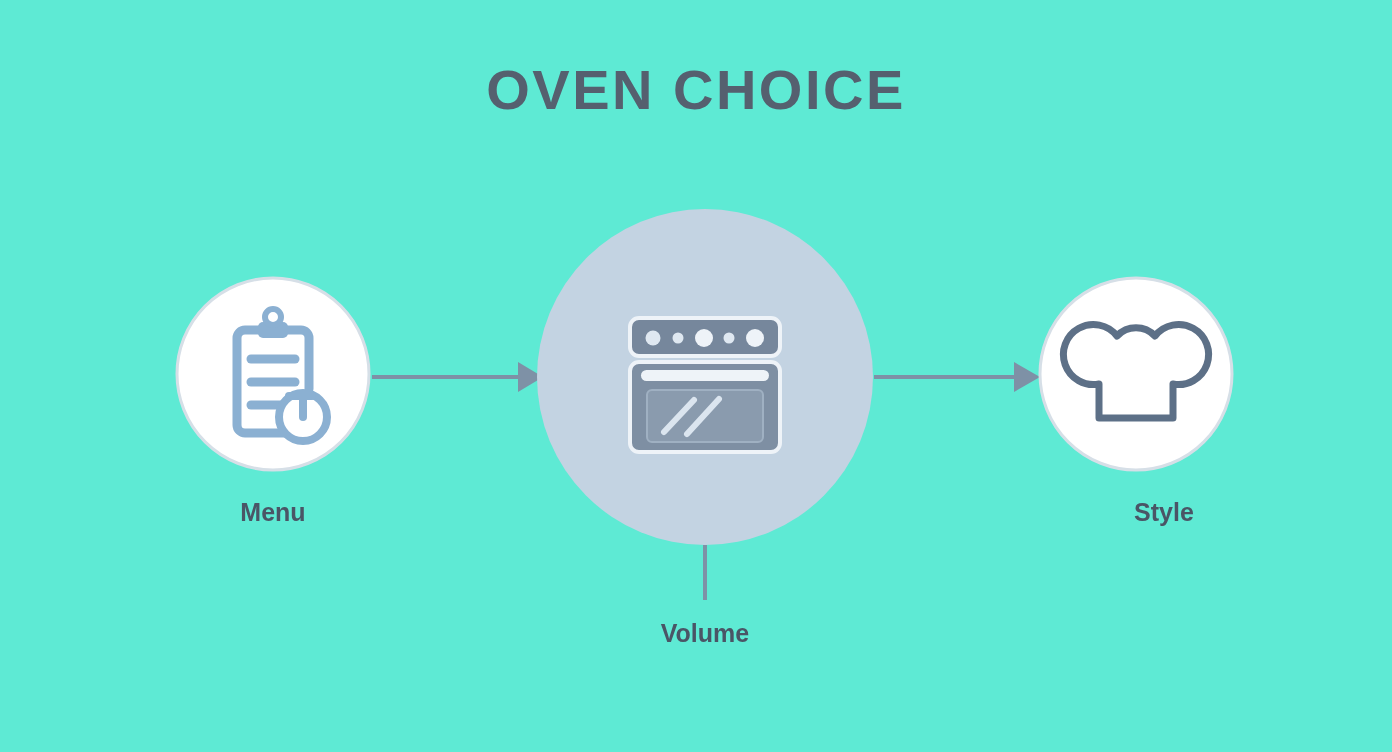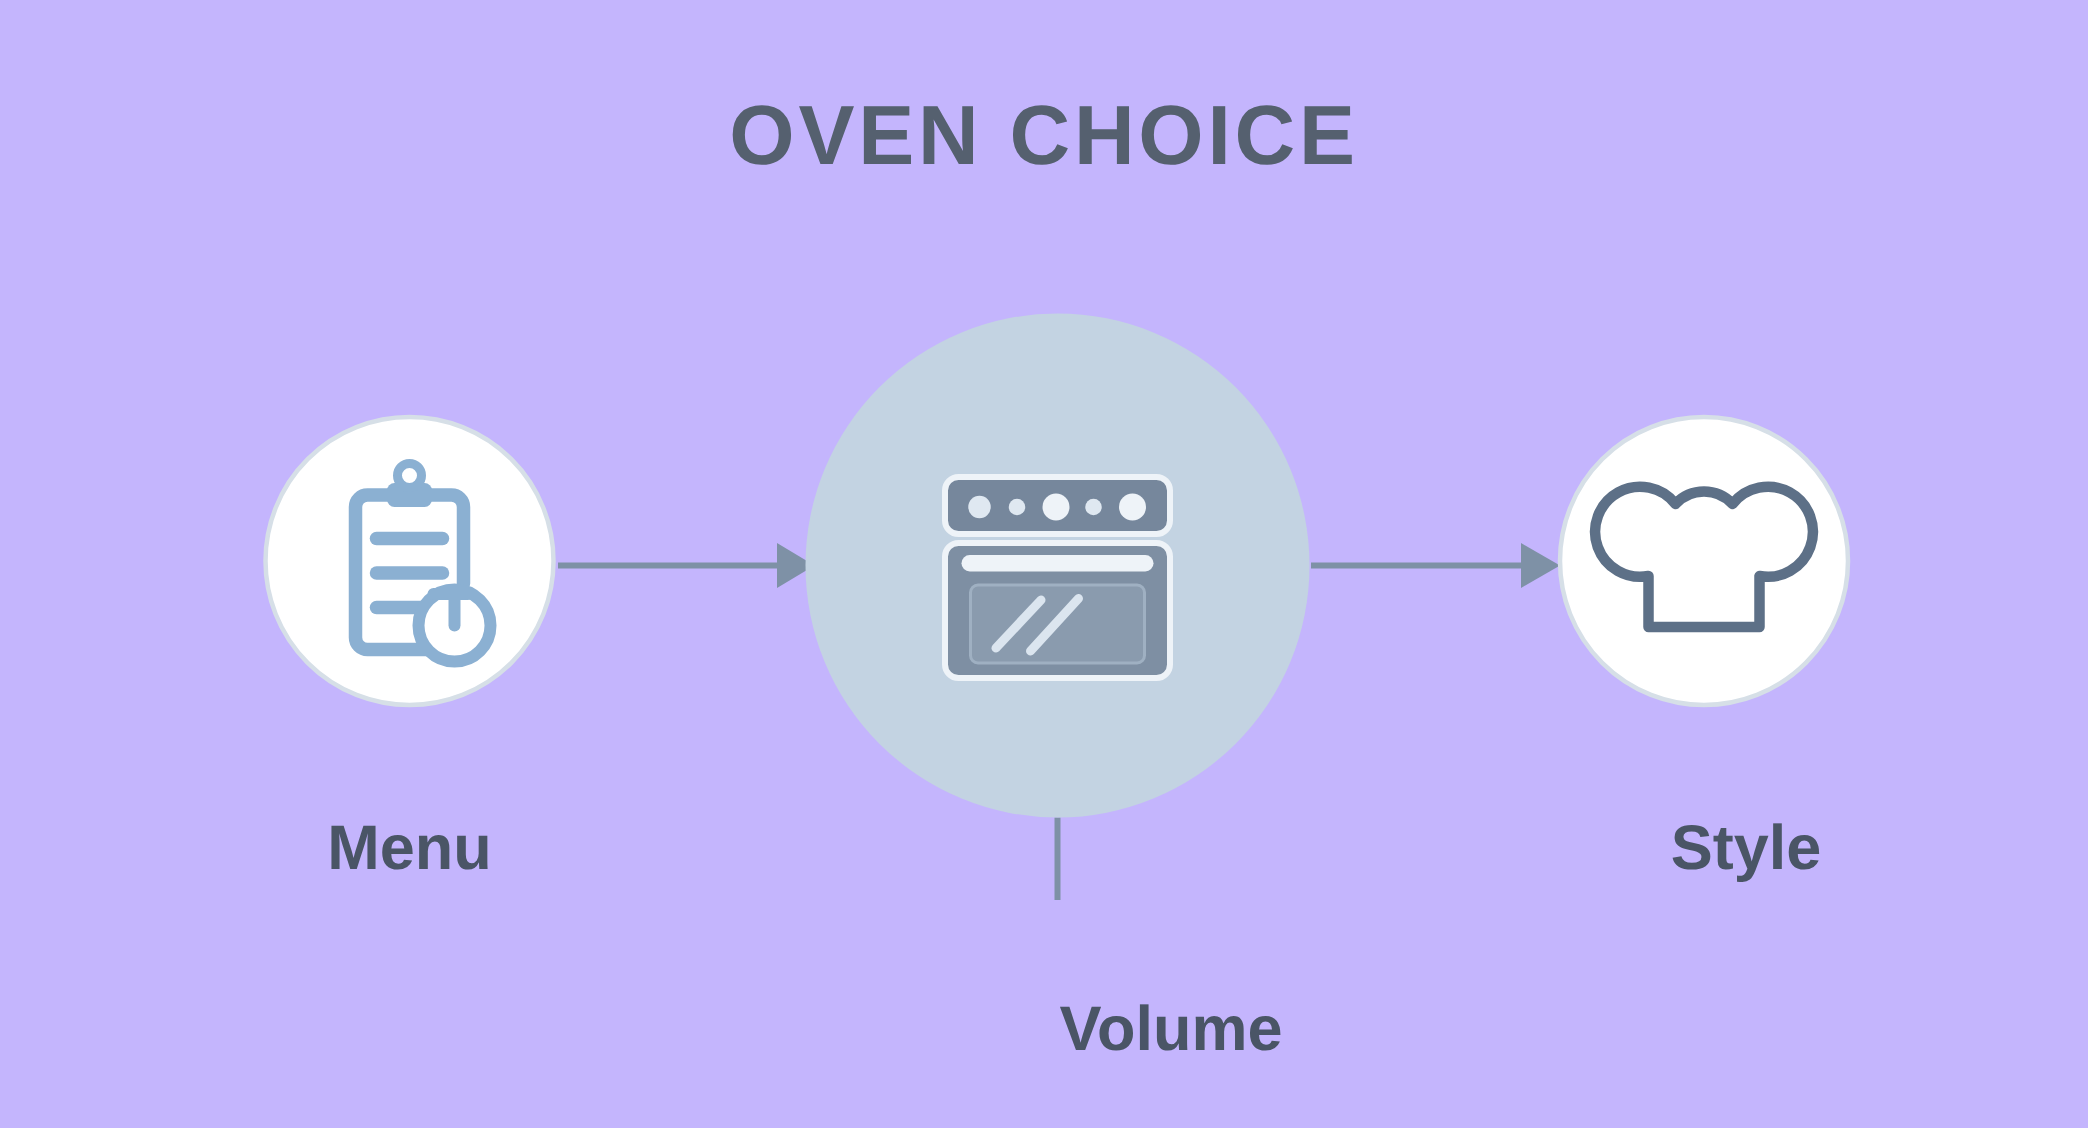--- a/index.html
+++ b/index.html
@@ -12,21 +12,21 @@
     width: 1392px;
     height: 752px;
     overflow: hidden;
     font-family: "Liberation Sans", "DejaVu Sans", sans-serif;
     position: relative;
   }
   #stage {
     position: relative;
     width: 1392px;
     height: 752px;
-    background: #c4b5fd;
+    background: #5eead4;
   }
 
   
   #diagram-title {
     position: absolute;
     left: 0;
     top: 62px;
     width: 1392px;
     text-align: center;
     font-size: 56px;
@@ -44,43 +44,41 @@
     top: 0;
     width: 1392px;
     height: 752px;
     display: block;
   }
 
   
   .node-label {
     position: absolute;
     text-align: center;
-    font-size: 42px;
+    font-size: 25px;
     font-weight: 700;
     color: #4a5566;
     line-height: 1;
     white-space: nowrap;
-    margin-top: 44px;
   }
   #label-menu {
     left: 123px;
     top: 500px;
     width: 300px;
   }
   #label-style {
     left: 1014px;
     top: 500px;
     width: 300px;
   }
   #label-volume {
     left: 555px;
     top: 621px;
     width: 300px;
     font-weight: 700;
-    text-align: right;
   }
 </style>
 </head>
 <body>
 
 <div id="stage">
 
   <div id="diagram-title">OVEN CHOICE</div>
 
   <svg id="canvas" viewBox="0 0 1392 752" xmlns="http://www.w3.org/2000/svg">

